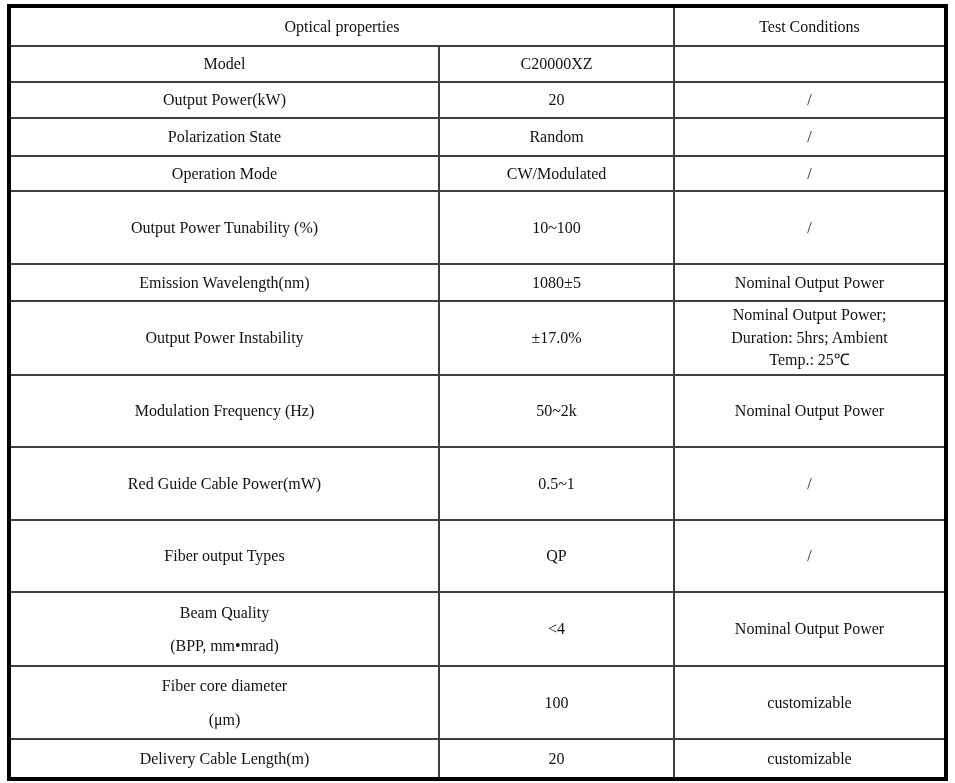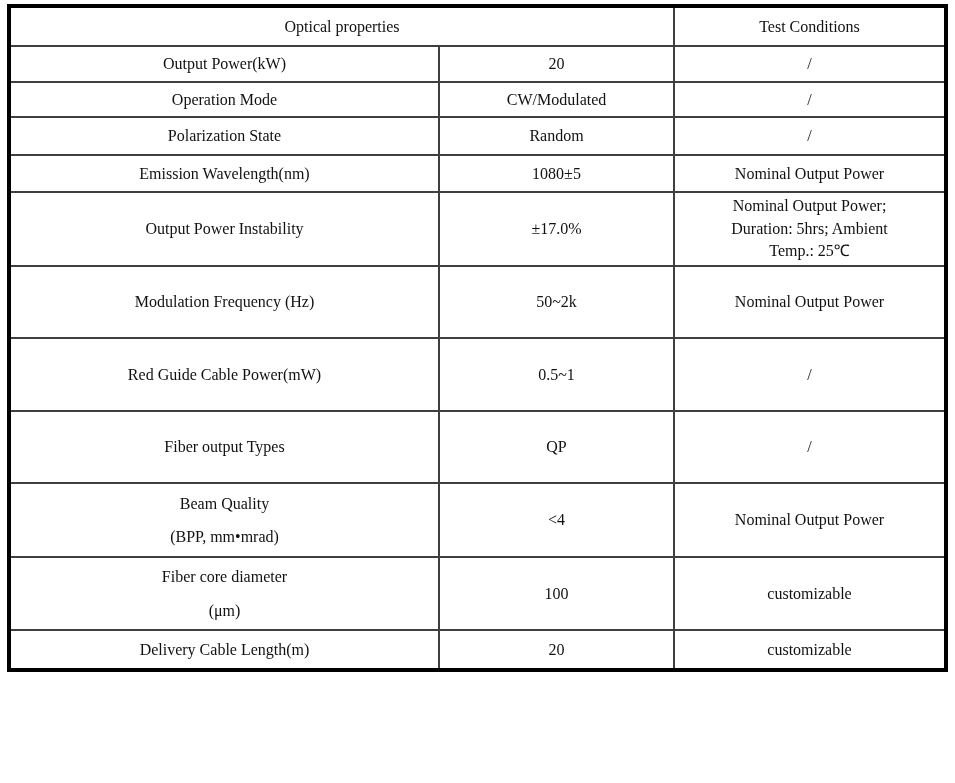--- a/index.html
+++ b/index.html
@@ -39,39 +39,49 @@
       <col style="width:430px">
       <col style="width:235px">
       <col style="width:272px">
     </colgroup>
     <tbody>
       <tr style="height:40px">
         <th colspan="2">Optical properties</th>
         <th>Test Conditions</th>
       </tr>
 
+      <tr style="height:36px">
+        <td>Model</td>
+        <td>C20000XZ</td>
+        <td></td>
+      </tr>
 
       <tr style="height:36px">
         <td>Output Power(kW)</td>
         <td>20</td>
+        <td>/</td>
+      </tr>
+
+      <tr style="height:38px">
+        <td>Polarization State</td>
+        <td>Random</td>
         <td>/</td>
       </tr>
 
       <tr style="height:35px">
         <td>Operation Mode</td>
         <td>CW/Modulated</td>
         <td>/</td>
       </tr>
 
-      <tr style="height:38px">
-        <td>Polarization State</td>
-        <td>Random</td>
+      <tr style="height:73px">
+        <td>Output Power Tunability (%)</td>
+        <td>10~100</td>
         <td>/</td>
       </tr>
-
 
       <tr style="height:37px">
         <td>Emission Wavelength(nm)</td>
         <td>1080±5</td>
         <td>Nominal Output Power</td>
       </tr>
 
       <tr style="height:73px">
         <td>Output Power Instability</td>
         <td>±17.0%</td>

